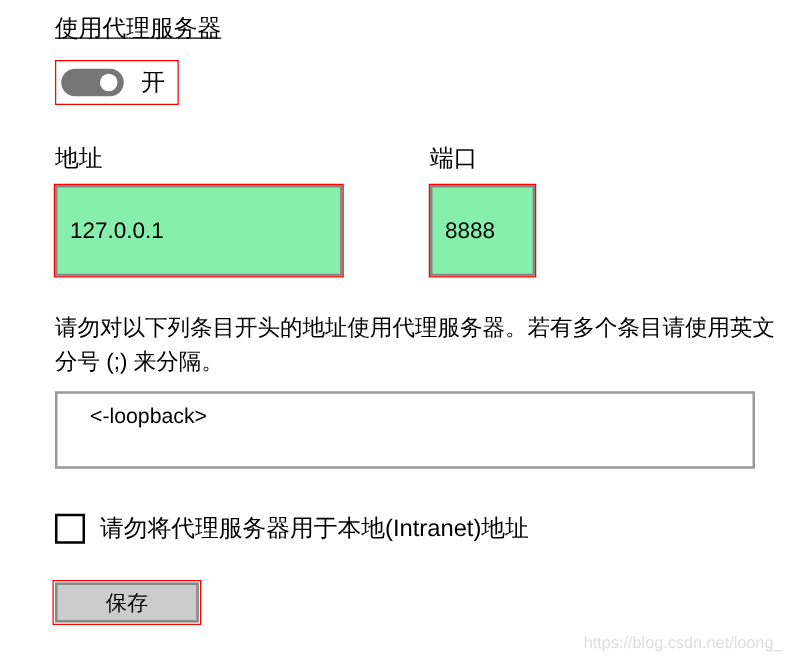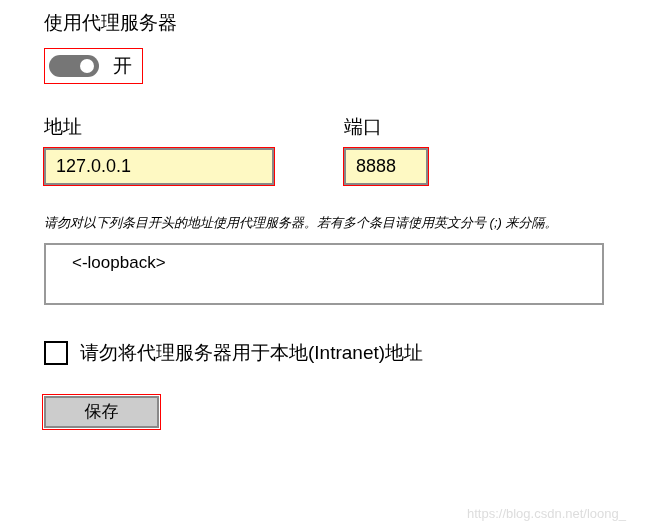--- a/index.html
+++ b/index.html
@@ -13,20 +13,21 @@
       color: #000;
       background: #fff;
       width: 648px;
       height: 531px;
       padding: 10px 0 0 44px;
       position: relative;
     }
     .section-title {
       font-size: 19px;
       margin-bottom: 12px;
+      text-decoration: underline;
     }
     .toggle-row {
       display: flex;
       align-items: center;
       gap: 14px;
       border: 1px solid #ff0000;
       padding: 4px 10px 4px 4px;
       width: fit-content;
       margin-bottom: 30px;
     }
@@ -60,37 +61,36 @@
       flex-direction: column;
     }
     .input-label {
       font-size: 19px;
       margin-bottom: 8px;
     }
     .text-input {
       border: 2px solid #888;
       outline: 1px solid #ff0000;
       outline-offset: 0;
-      padding: 6px 10px;
+      padding: 24px 10px;
       font-size: 18px;
       font-family: inherit;
-      background: #fef9c3;
+      background: #86efac;
     }
     .address-input {
       width: 230px;
     }
     .port-input {
       width: 84px;
     }
     .instruction-text {
-      font-size: 13px;
+      font-size: 18px;
       line-height: 1.5;
       margin-bottom: 10px;
       max-width: 590px;
-      font-style: italic;
     }
     .exception-input {
       width: 560px;
       height: 62px;
       border: 2px solid #999;
       padding: 8px 26px;
       font-size: 17px;
       font-family: inherit;
       resize: none;
       margin-bottom: 30px;

